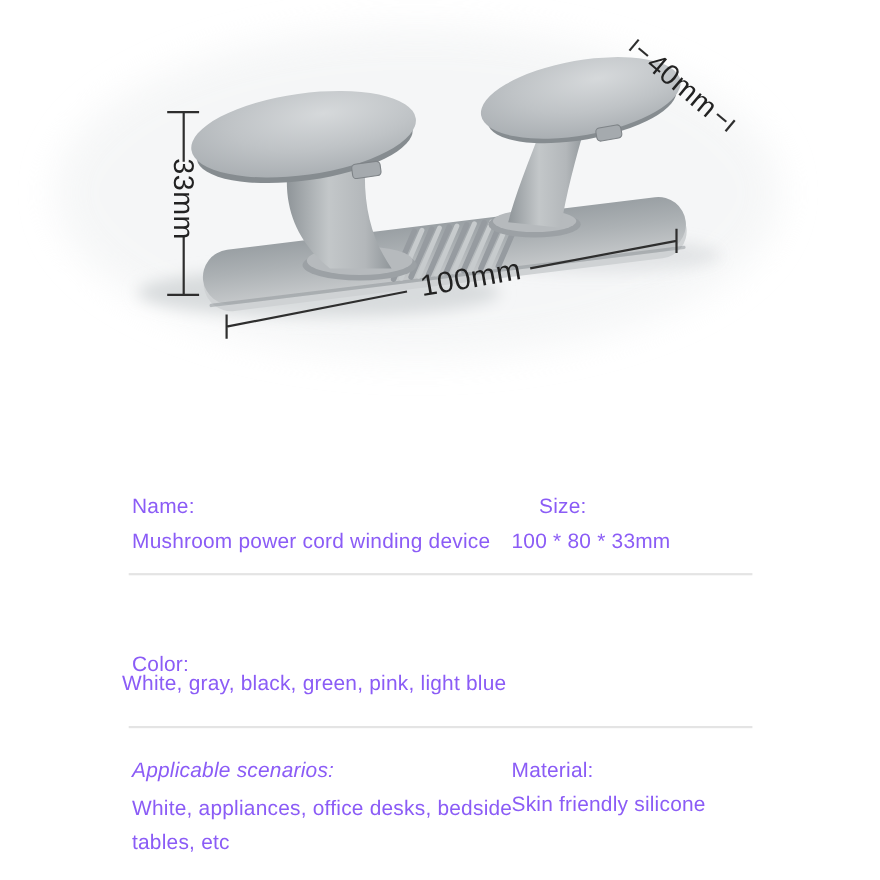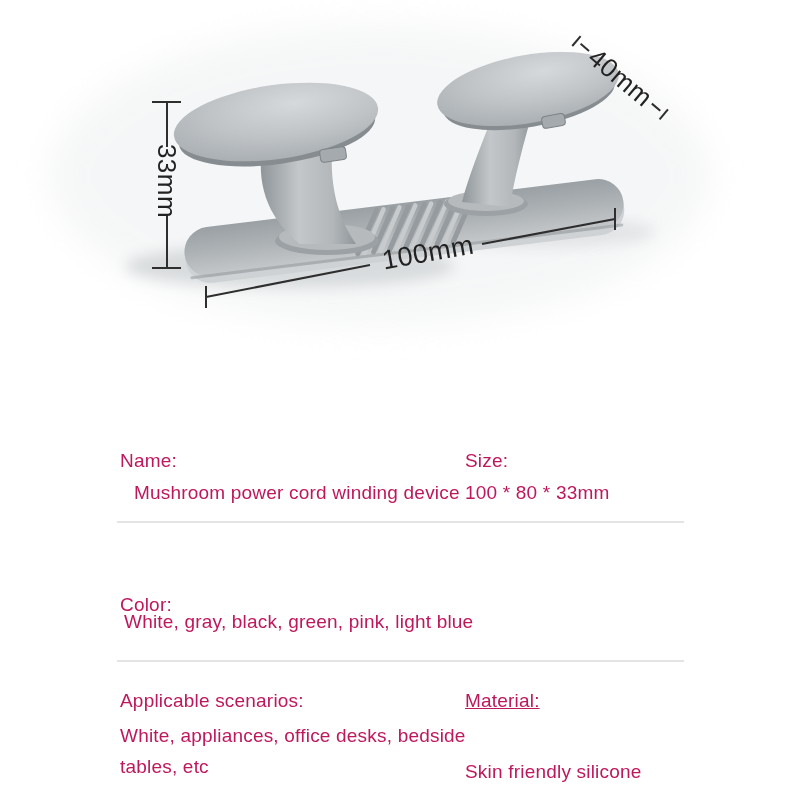--- a/index.html
+++ b/index.html
@@ -24,34 +24,34 @@
   }
   .dim-cap{
     left:576px;top:26px;height:28px;
     display:flex;align-items:center;gap:4px;
     transform-origin:0 14px;transform:rotate(40deg);
   }
   .dim-cap .tick{width:2px;height:13px;background:#2e2e2e;}
   .dim-cap .seg{width:11px;height:2px;background:#2e2e2e;}
   .dim-cap .lbl{font-size:26px;color:#222;line-height:1;letter-spacing:0.5px;}
   
-  .spec{position:absolute;font-size:19px;letter-spacing:0.2px;line-height:1.25;color:#be185d;}
+  .spec{position:absolute;font-size:19px;letter-spacing:0.2px;line-height:1.25;color:#8b5cf6;}
   .divider{position:absolute;left:117px;width:567px;height:2px;background:#e4e4e4;}
   .pos-name-label{left:120px;top:449px;}
-  .pos-name-value{left:120px;top:481px;margin-left:14px;}
-  .pos-size-label{left:465px;top:449px;text-align:center;}
+  .pos-name-value{left:120px;top:481px;}
+  .pos-size-label{left:490px;top:449px;text-align:center;}
   .pos-size-value{left:465px;top:481px;}
   .pos-div1{top:521px;}
   .pos-color-label{left:120px;top:593px;}
-  .pos-color-value{left:124px;top:610px;}
+  .pos-color-value{left:111px;top:610px;}
   .pos-div2{top:660px;}
-  .pos-scen-label{left:120px;top:689px;}
+  .pos-scen-label{left:120px;top:689px;font-style:italic;}
   .pos-scen-value{left:120px;top:720px;white-space:pre-line;line-height:31px;}
-  .pos-mat-label{left:465px;top:689px;text-decoration:underline;}
-  .pos-mat-value{left:465px;top:720px;margin-top:40px;}
+  .pos-mat-label{left:465px;top:689px;}
+  .pos-mat-value{left:465px;top:720px;}
 </style>
 </head>
 <body>
 
 <div class="stage">
   <svg width="800" height="430" viewBox="0 0 800 430" aria-hidden="true">
     <defs>
       <radialGradient id="gCap" cx="0.60" cy="0.28" r="0.95">
         <stop offset="0" stop-color="#d6d9db"></stop>
         <stop offset="0.45" stop-color="#bfc3c6"></stop>

